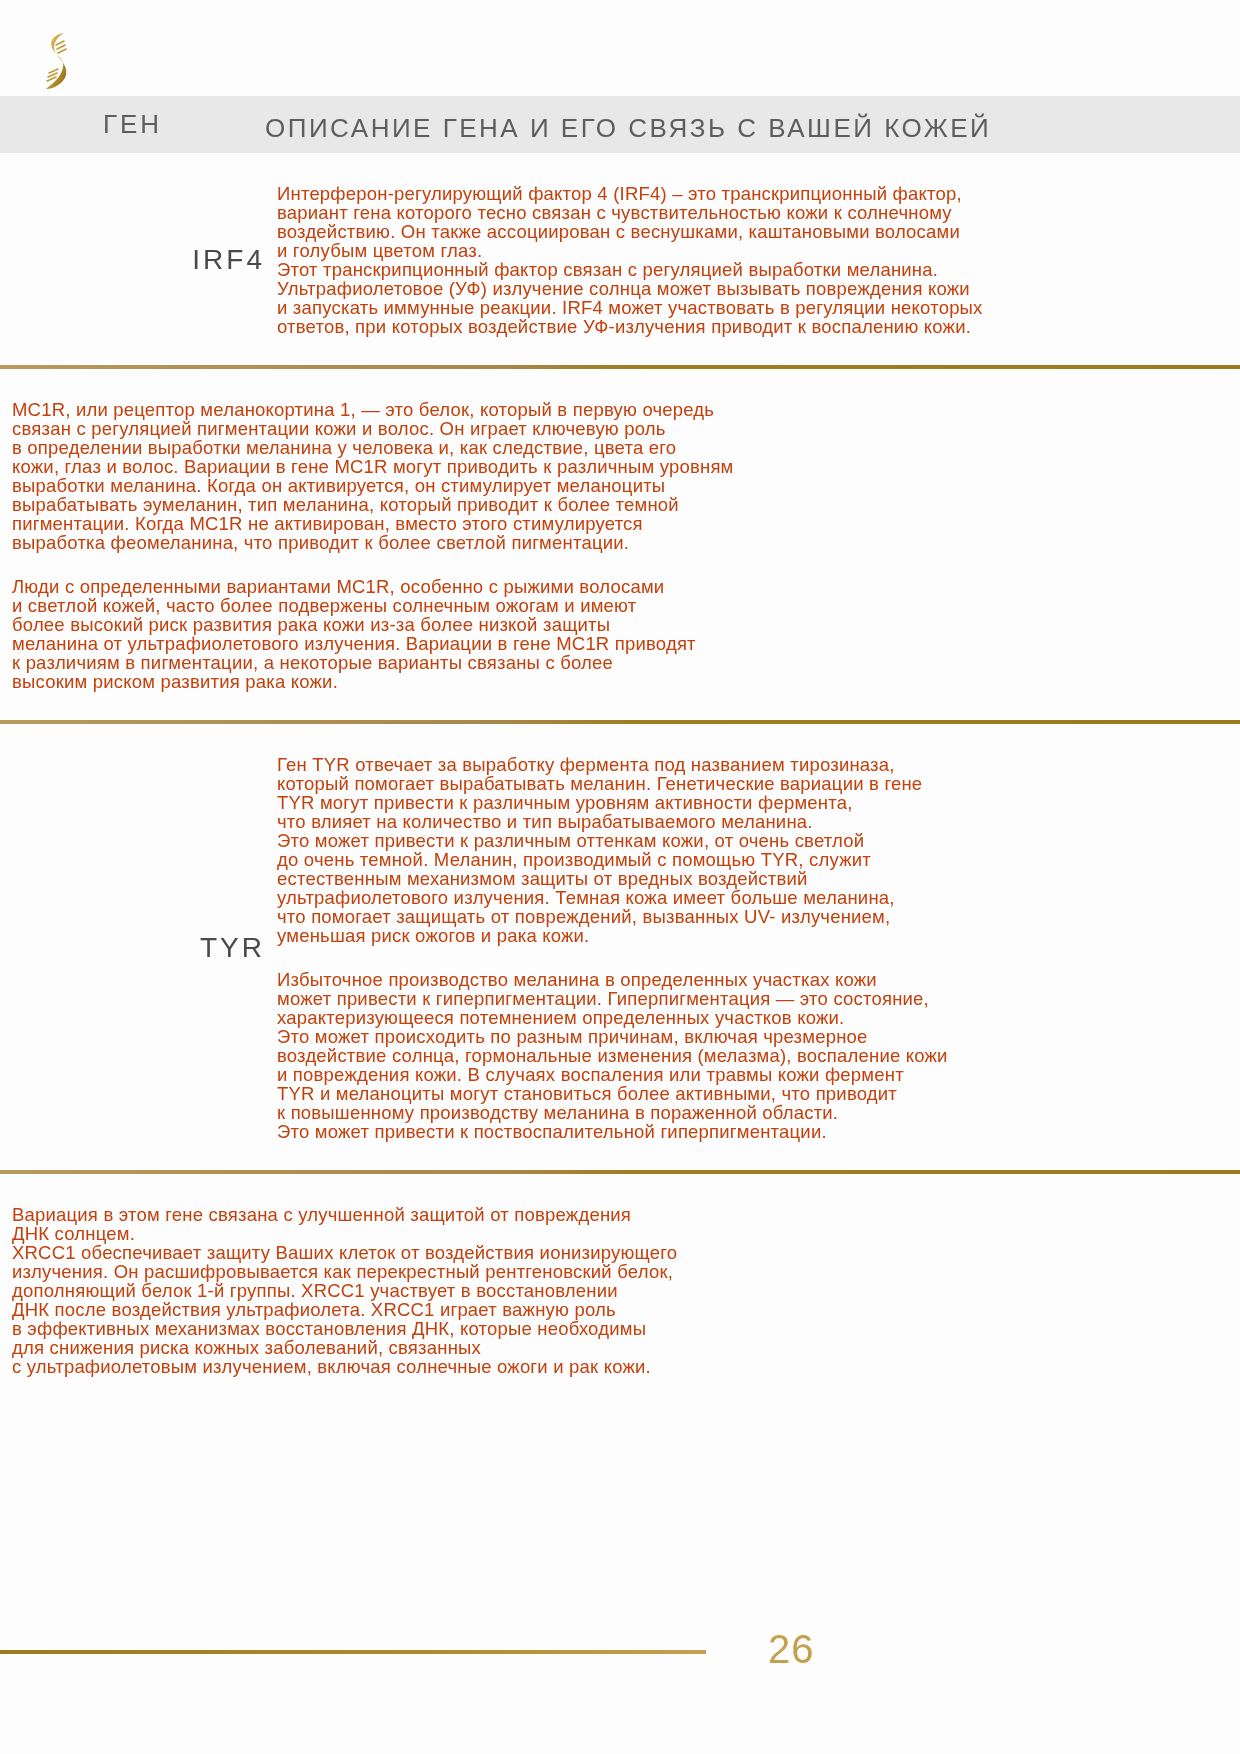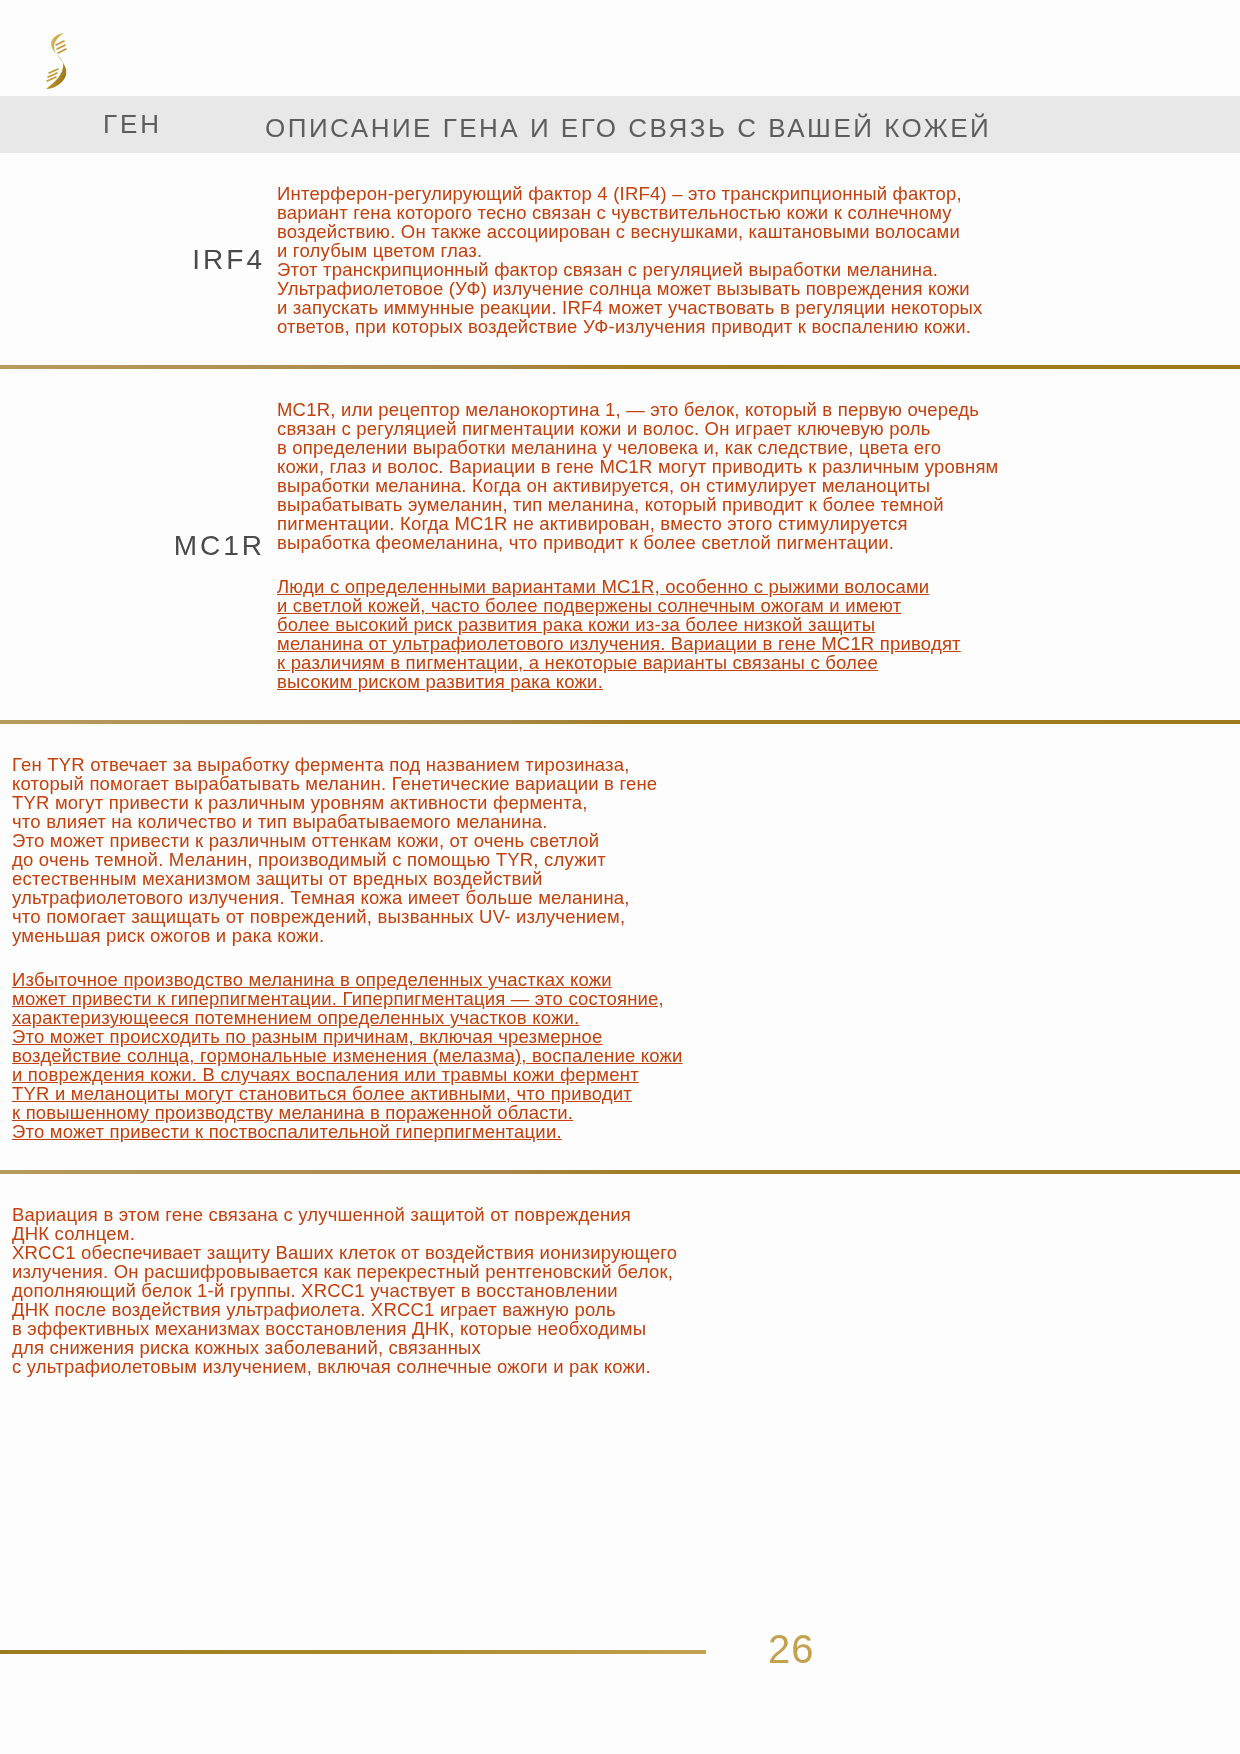--- a/index.html
+++ b/index.html
@@ -44,21 +44,21 @@
   .desc-cell{
     flex:1;max-width:790px;
     padding-right:40px;
   }
   .desc-cell p{
     margin:12px;
     font-size:18.5px;line-height:19px;font-weight:300;
     color:#c2410c;letter-spacing:0.2px;
     white-space:pre-line;
   }
-  .desc-cell p + p{margin-top:25px;text-decoration:underline;}
+  .desc-cell p + p{margin-top:25px;}
   .divider{
     width:1240px;height:4px;
     background:linear-gradient(to right,#b79a5e 0%,#a8874a 40%,#a07d20 52%,#9d7a1e 100%);
   }
   
   .footer-rule{
     position:absolute;left:0;top:1650px;width:706px;height:4px;
     background:linear-gradient(to right,#9d7b1d 0%,#ad8b2b 60%,#c3a352 100%);
   }
   .page-number{
@@ -107,42 +107,42 @@
 воздействию. Он также ассоциирован с веснушками, каштановыми волосами
 и голубым цветом глаз.
 Этот транскрипционный фактор связан с регуляцией выработки меланина.
 Ультрафиолетовое (УФ) излучение солнца может вызывать повреждения кожи
 и запускать иммунные реакции. IRF4 может участвовать в регуляции некоторых
 ответов, при которых воздействие УФ-излучения приводит к воспалению кожи.</p>
         </div>
     </div>
   <div class="divider"></div>
     <div class="row">
-      <div class="gene-cell">
-        <span class="gene-name">MC1R</span>
-      </div>
       <div class="desc-cell">
           <p>MC1R, или рецептор меланокортина 1, — это белок, который в первую очередь
 связан с регуляцией пигментации кожи и волос. Он играет ключевую роль
 в определении выработки меланина у человека и, как следствие, цвета его
 кожи, глаз и волос. Вариации в гене MC1R могут приводить к различным уровням
 выработки меланина. Когда он активируется, он стимулирует меланоциты
 вырабатывать эумеланин, тип меланина, который приводит к более темной
 пигментации. Когда MC1R не активирован, вместо этого стимулируется
 выработка феомеланина, что приводит к более светлой пигментации.</p>
           <p>Люди с определенными вариантами MC1R, особенно с рыжими волосами
 и светлой кожей, часто более подвержены солнечным ожогам и имеют
 более высокий риск развития рака кожи из-за более низкой защиты
 меланина от ультрафиолетового излучения. Вариации в гене MC1R приводят
 к различиям в пигментации, а некоторые варианты связаны с более
 высоким риском развития рака кожи.</p>
         </div>
     </div>
   <div class="divider"></div>
     <div class="row">
+      <div class="gene-cell">
+        <span class="gene-name">TYR</span>
+      </div>
       <div class="desc-cell">
           <p>Ген TYR отвечает за выработку фермента под названием тирозиназа,
 который помогает вырабатывать меланин. Генетические вариации в гене
 TYR могут привести к различным уровням активности фермента,
 что влияет на количество и тип вырабатываемого меланина.
 Это может привести к различным оттенкам кожи, от очень светлой
 до очень темной. Меланин, производимый с помощью TYR, служит
 естественным механизмом защиты от вредных воздействий
 ультрафиолетового излучения. Темная кожа имеет больше меланина,
 что помогает защищать от повреждений, вызванных UV- излучением,

